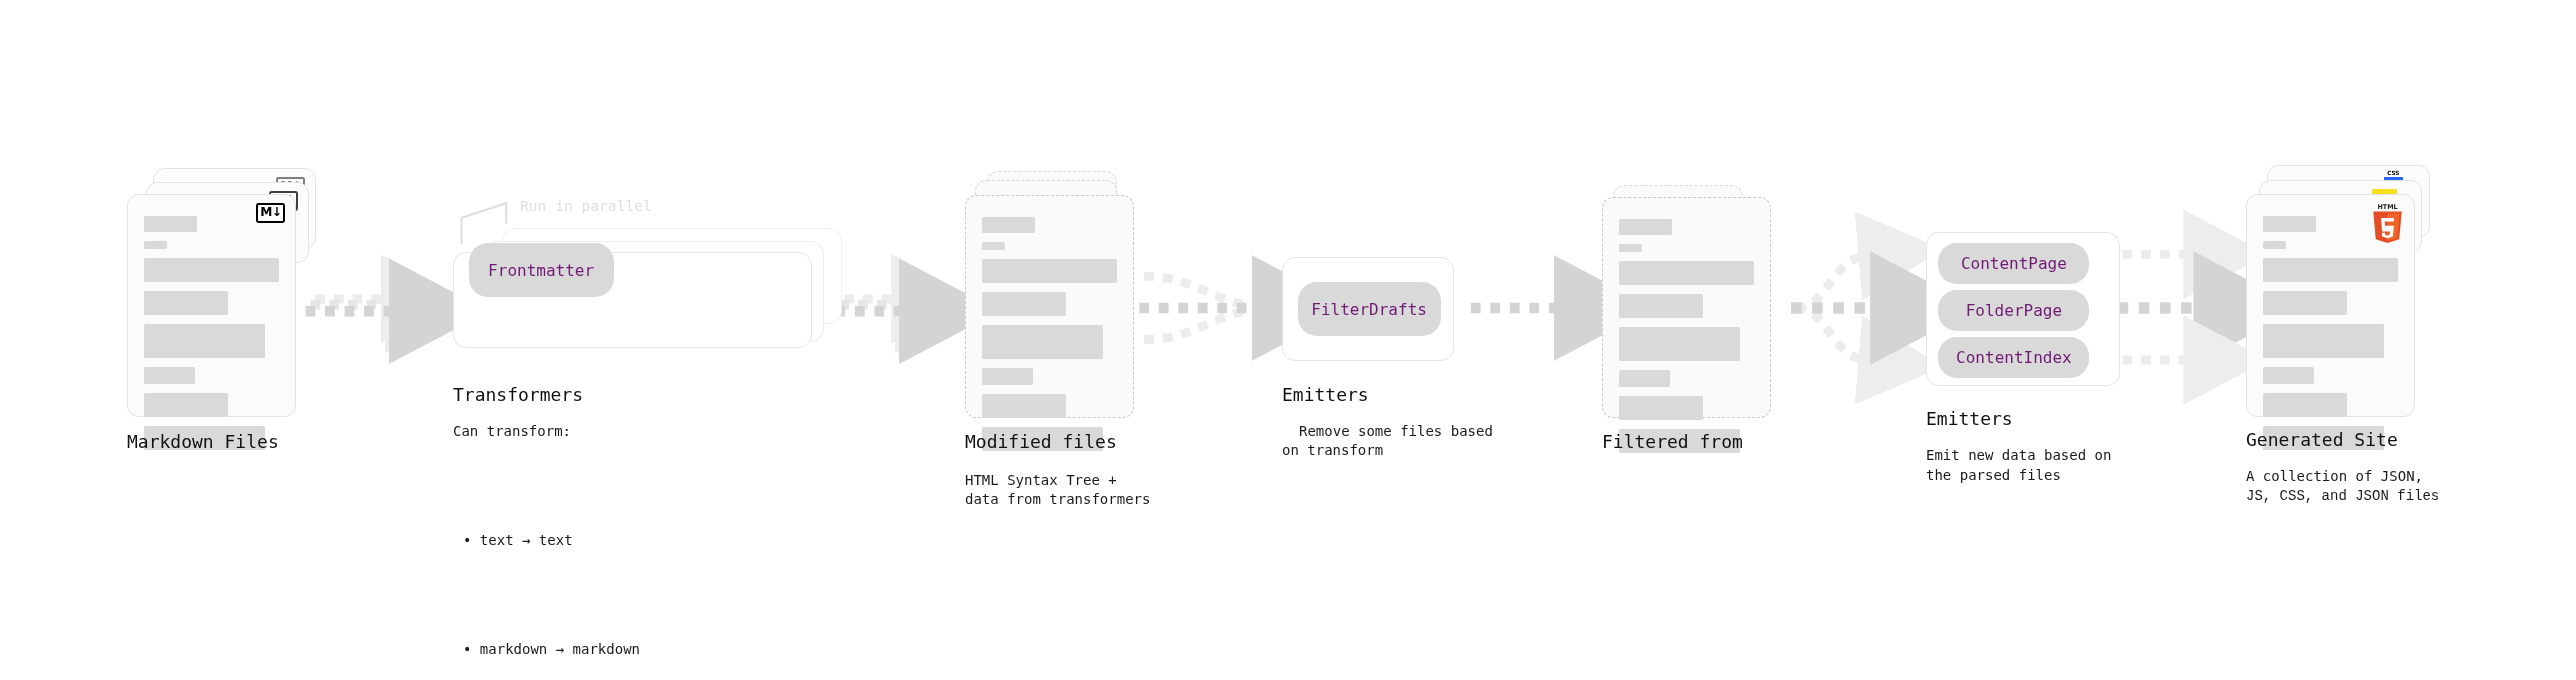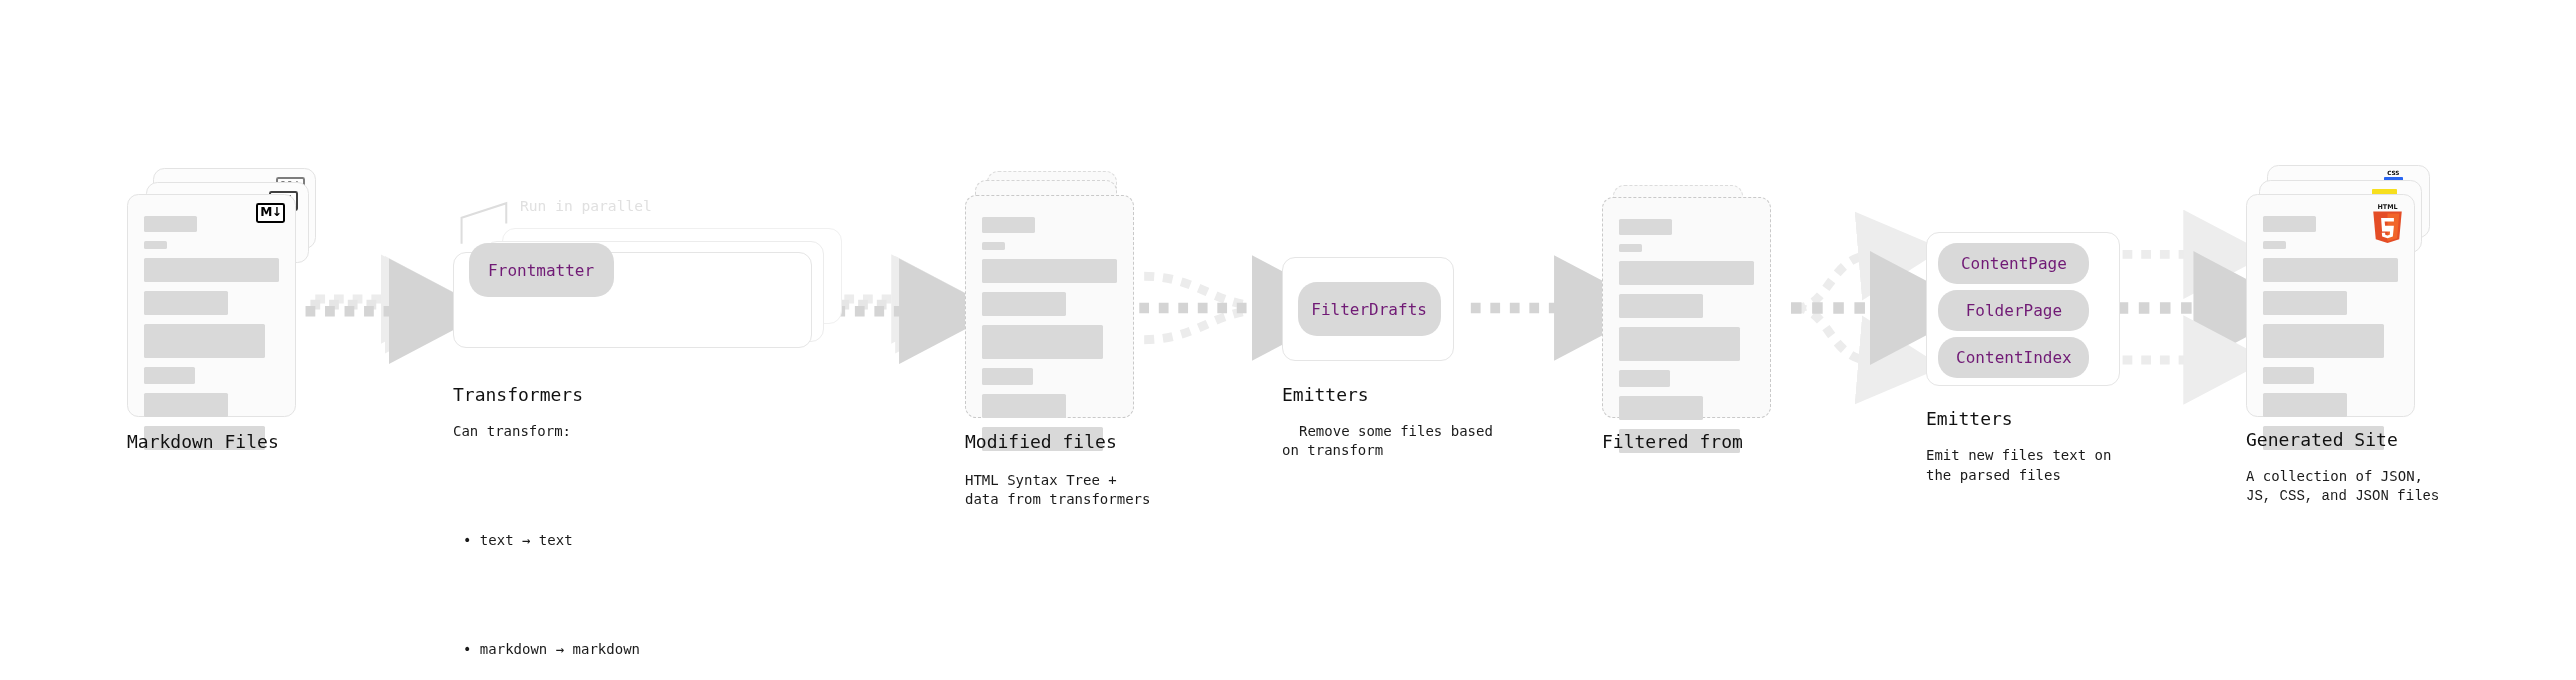--- a/index.html
+++ b/index.html
@@ -240,21 +240,21 @@
     </div>
   </div>
   <div class="title" style="left:1602px; top:431px;">Filtered from</div>
 
   <div class="groupbox" style="left:1926px; top:232px; width:194px; height:154px;padding-left:42px;">
     <div class="chip" style="left:11.4px; top:9.8px; width:151px; height:41px;">ContentPage</div>
     <div class="chip" style="left:11.4px; top:57px; width:151px; height:41px;">FolderPage</div>
     <div class="chip" style="left:11.4px; top:104px; width:151px; height:41px;">ContentIndex</div>
   </div>
   <div class="title" style="left:1926px; top:408px;">Emitters</div>
-  <div class="sub" style="left:1926px; top:445px;">Emit new files text on</div>
+  <div class="sub" style="left:1926px; top:445px;">Emit new data based on</div>
   <div class="sub" style="left:1926px; top:465px;">the parsed files</div>
 
   <div class="stack">
     <div class="card ghost" style="left:2267px; top:165px; width:163px; height:73px;">
       <div class="badge css-badge" style="right:26px; top:11.4px;"></div>
     </div>
     <div class="card ghost" style="left:2259px; top:180px; width:163px; height:73px;">
       <div class="badge js-badge" style="right:24.4px; top:8.1px;"></div>
     </div>
     <div class="card" style="left:2246px; top:194px; width:169px; height:223px;">

